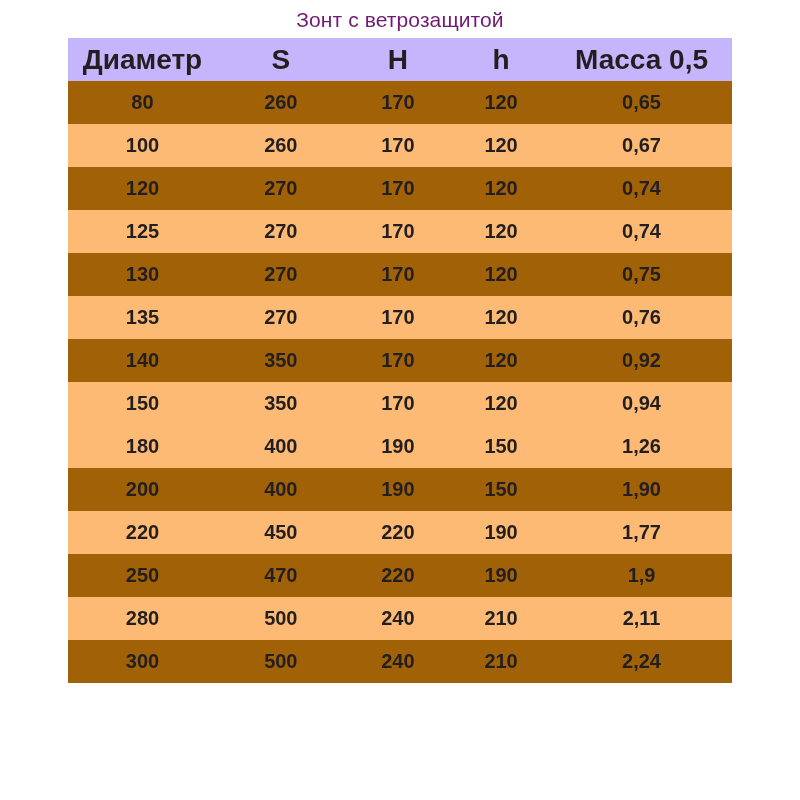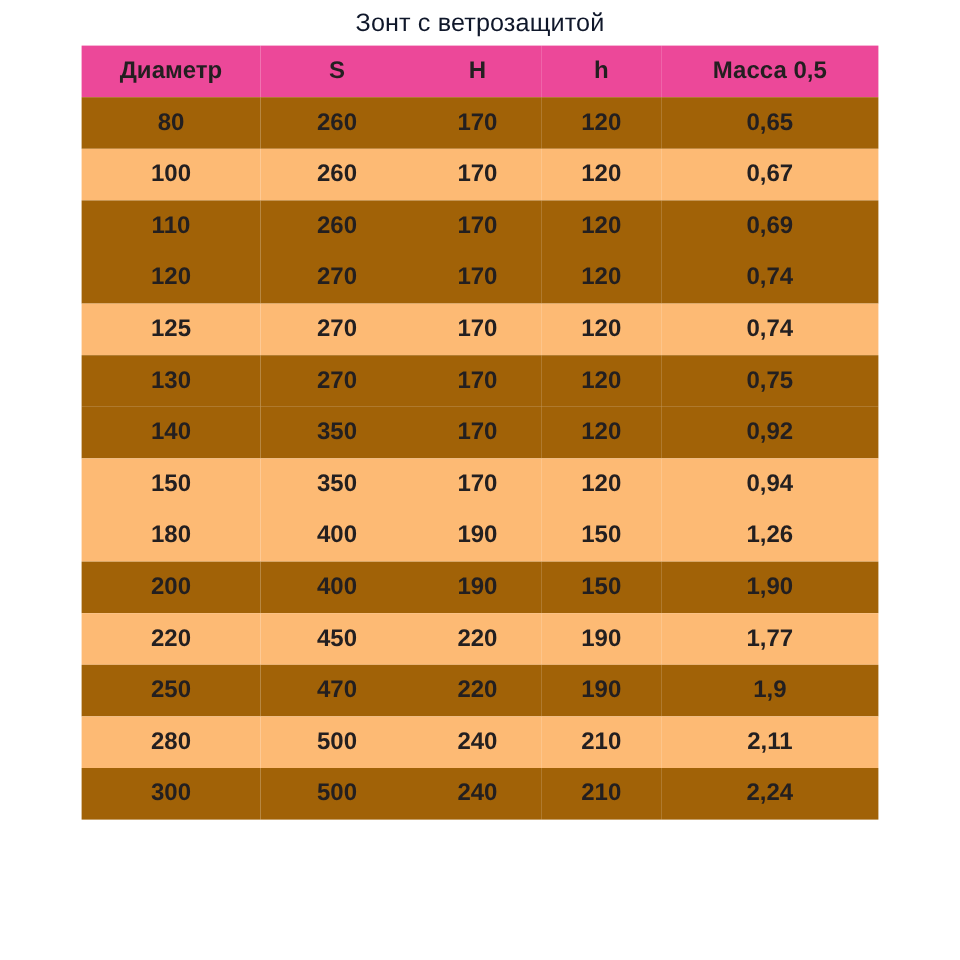--- a/index.html
+++ b/index.html
@@ -16,21 +16,21 @@
   .sheet {
     width: 800px;
     height: 800px;
     position: relative;
     background: #ffffff;
   }
   .title {
     width: 800px;
     text-align: center;
     font-size: 21px;
-    color: #0f172a;
+    color: #701a75;
     padding-top: 8px;
     padding-bottom: 6px;
     box-sizing: border-box;
     letter-spacing: 0.1px;
   }
   table.spec {
     border-collapse: collapse;
     width: 664px;
     margin: 0 auto;
     table-layout: fixed;
@@ -46,22 +46,22 @@
     font-size: 20px;
     color: #231f20;
     height: 43px;
     padding: 0;
     border: 0;
     font-weight: normal;
     vertical-align: middle;
   }
   table.spec thead th {
     font-weight: bold;
-    font-size: 20px;
-    background: #ec4899;
+    font-size: 28px;
+    background: #c4b5fd;
   }
   table.spec tbody tr.odd td {
     background: #a16207;
   }
   table.spec tbody tr.even td {
     background: #fdba74;
   }
   table.spec tbody tr td {
     font-weight: bold;
   }
@@ -98,46 +98,46 @@
         <td>0,65</td>
       </tr>
       <tr class="even">
         <td>100</td>
         <td>260</td>
         <td>170</td>
         <td>120</td>
         <td>0,67</td>
       </tr>
       <tr class="odd">
-        <td>110</td>
-        <td>260</td>
-        <td>170</td>
-        <td>120</td>
-        <td>0,69</td>
-      </tr>
-      <tr class="odd">
         <td>120</td>
         <td>270</td>
         <td>170</td>
         <td>120</td>
         <td>0,74</td>
       </tr>
       <tr class="even">
         <td>125</td>
         <td>270</td>
         <td>170</td>
         <td>120</td>
         <td>0,74</td>
       </tr>
       <tr class="odd">
         <td>130</td>
         <td>270</td>
         <td>170</td>
         <td>120</td>
         <td>0,75</td>
+      </tr>
+      <tr class="even">
+        <td>135</td>
+        <td>270</td>
+        <td>170</td>
+        <td>120</td>
+        <td>0,76</td>
       </tr>
       <tr class="odd">
         <td>140</td>
         <td>350</td>
         <td>170</td>
         <td>120</td>
         <td>0,92</td>
       </tr>
       <tr class="even">
         <td>150</td>

